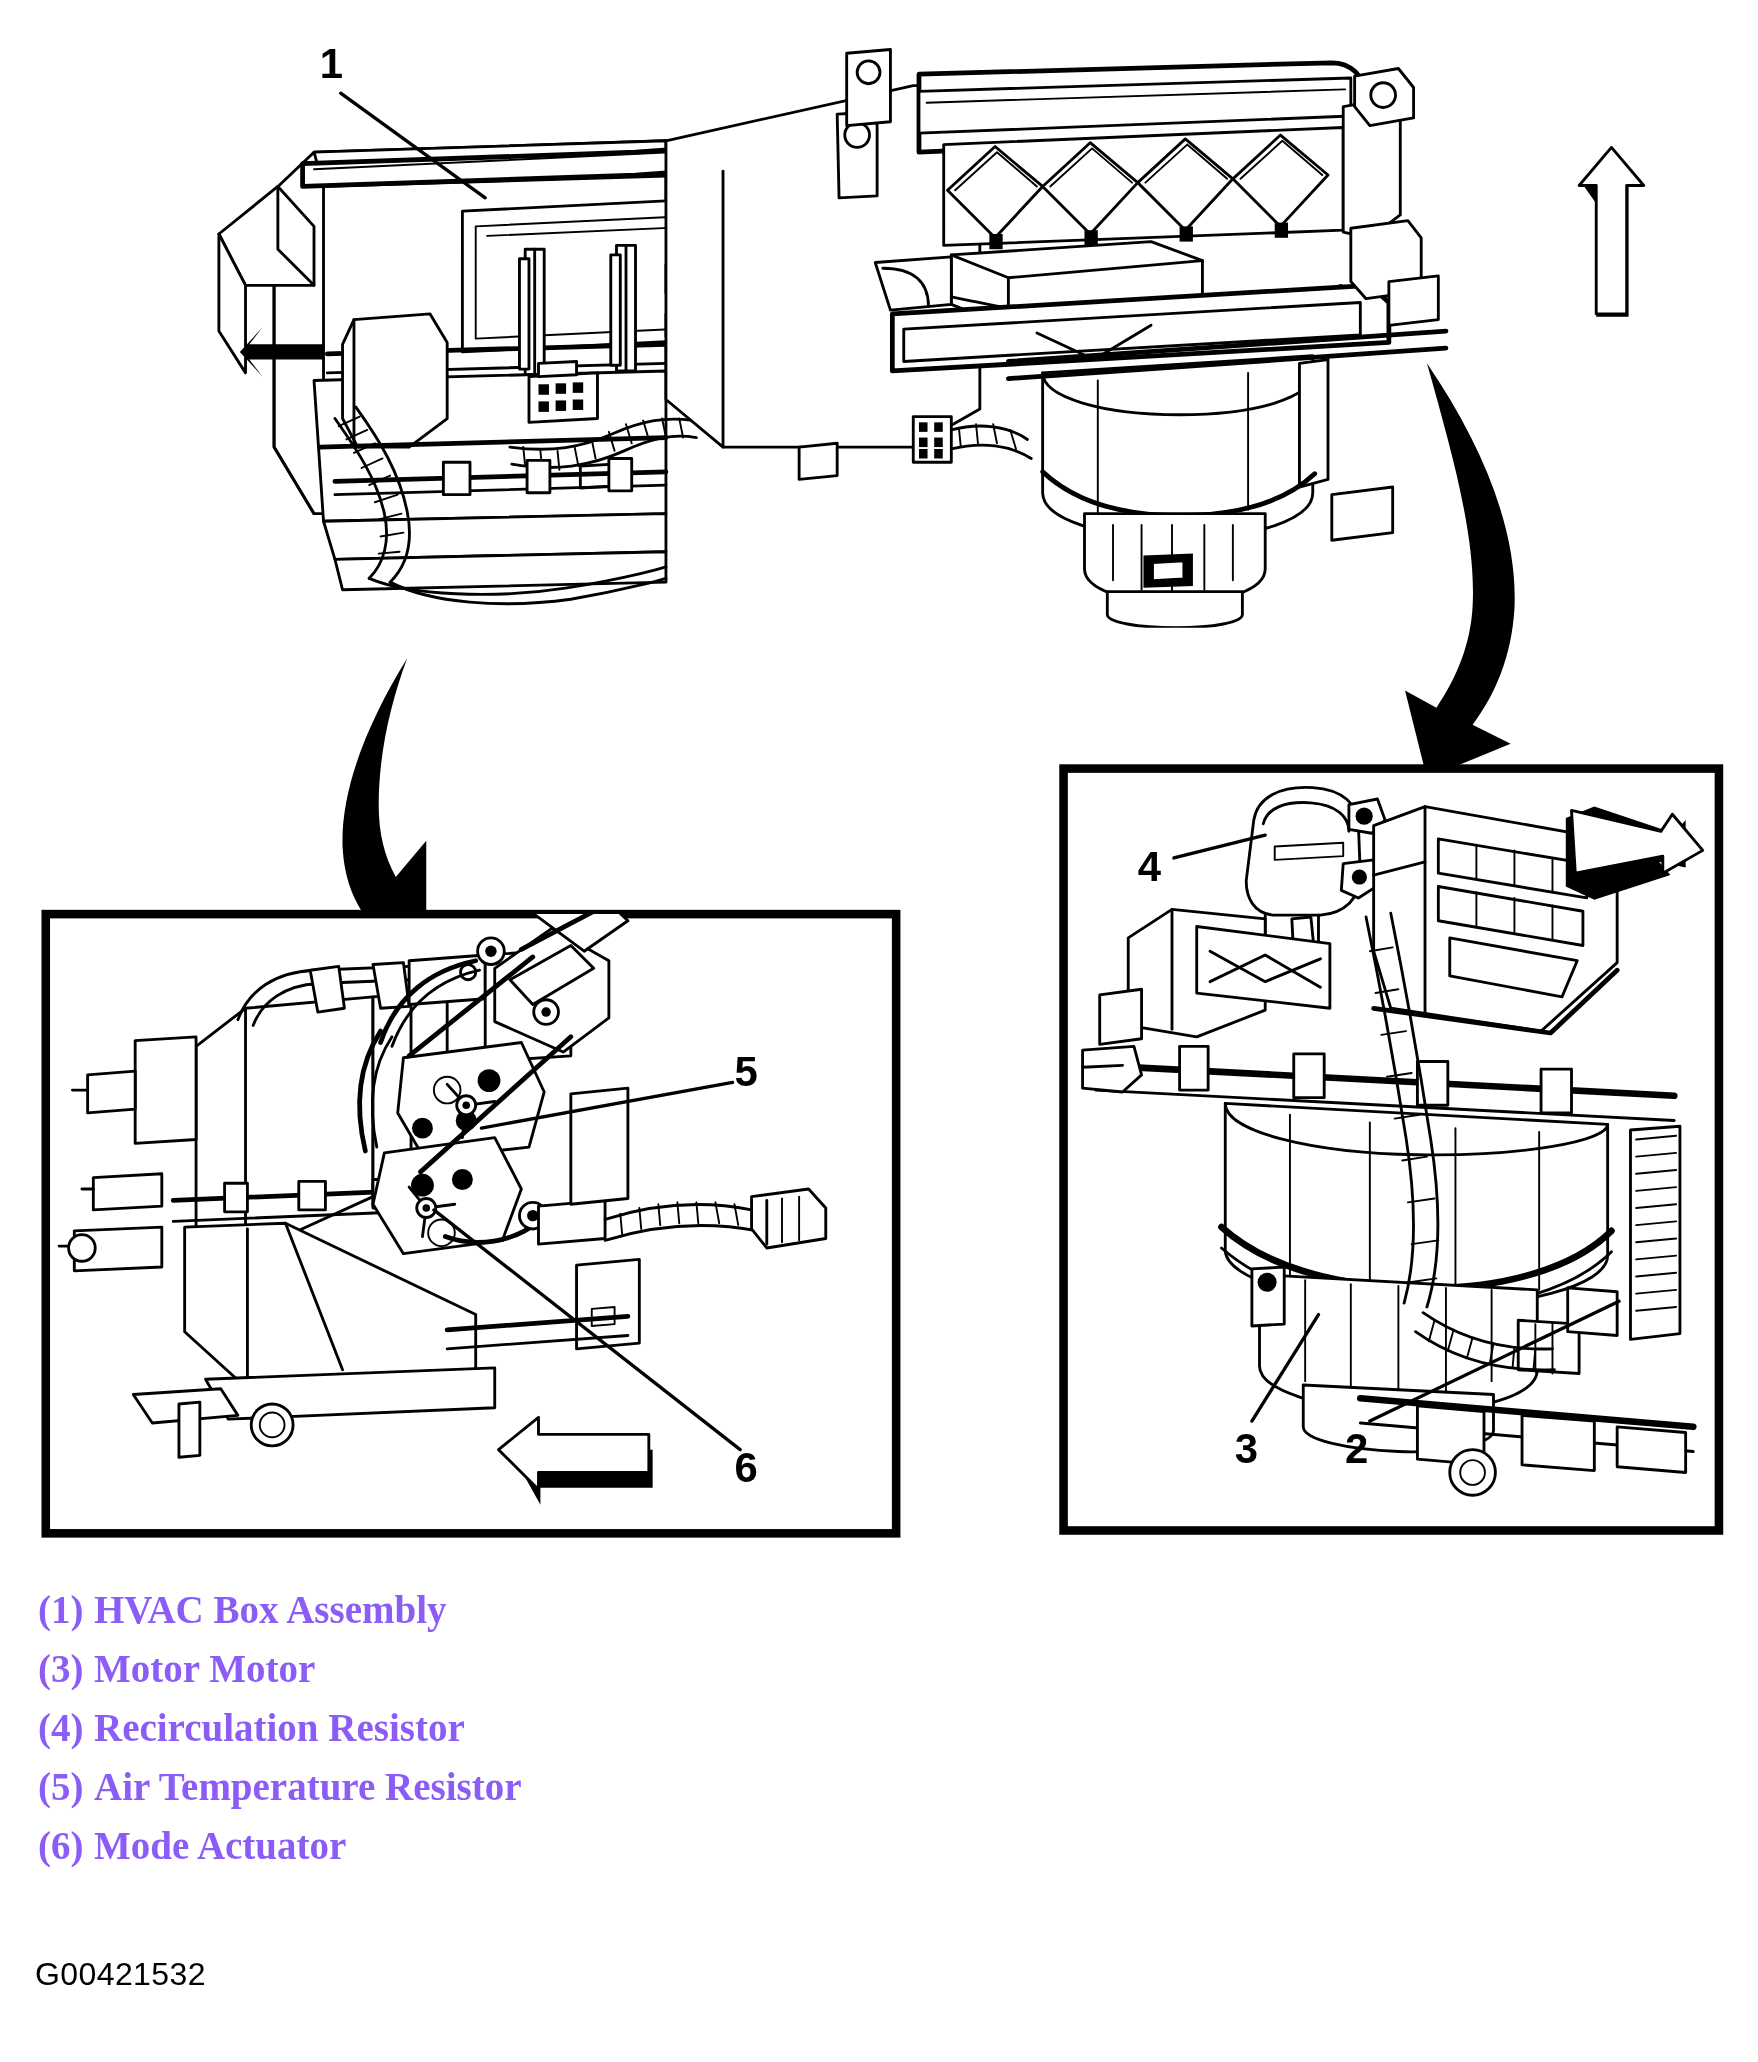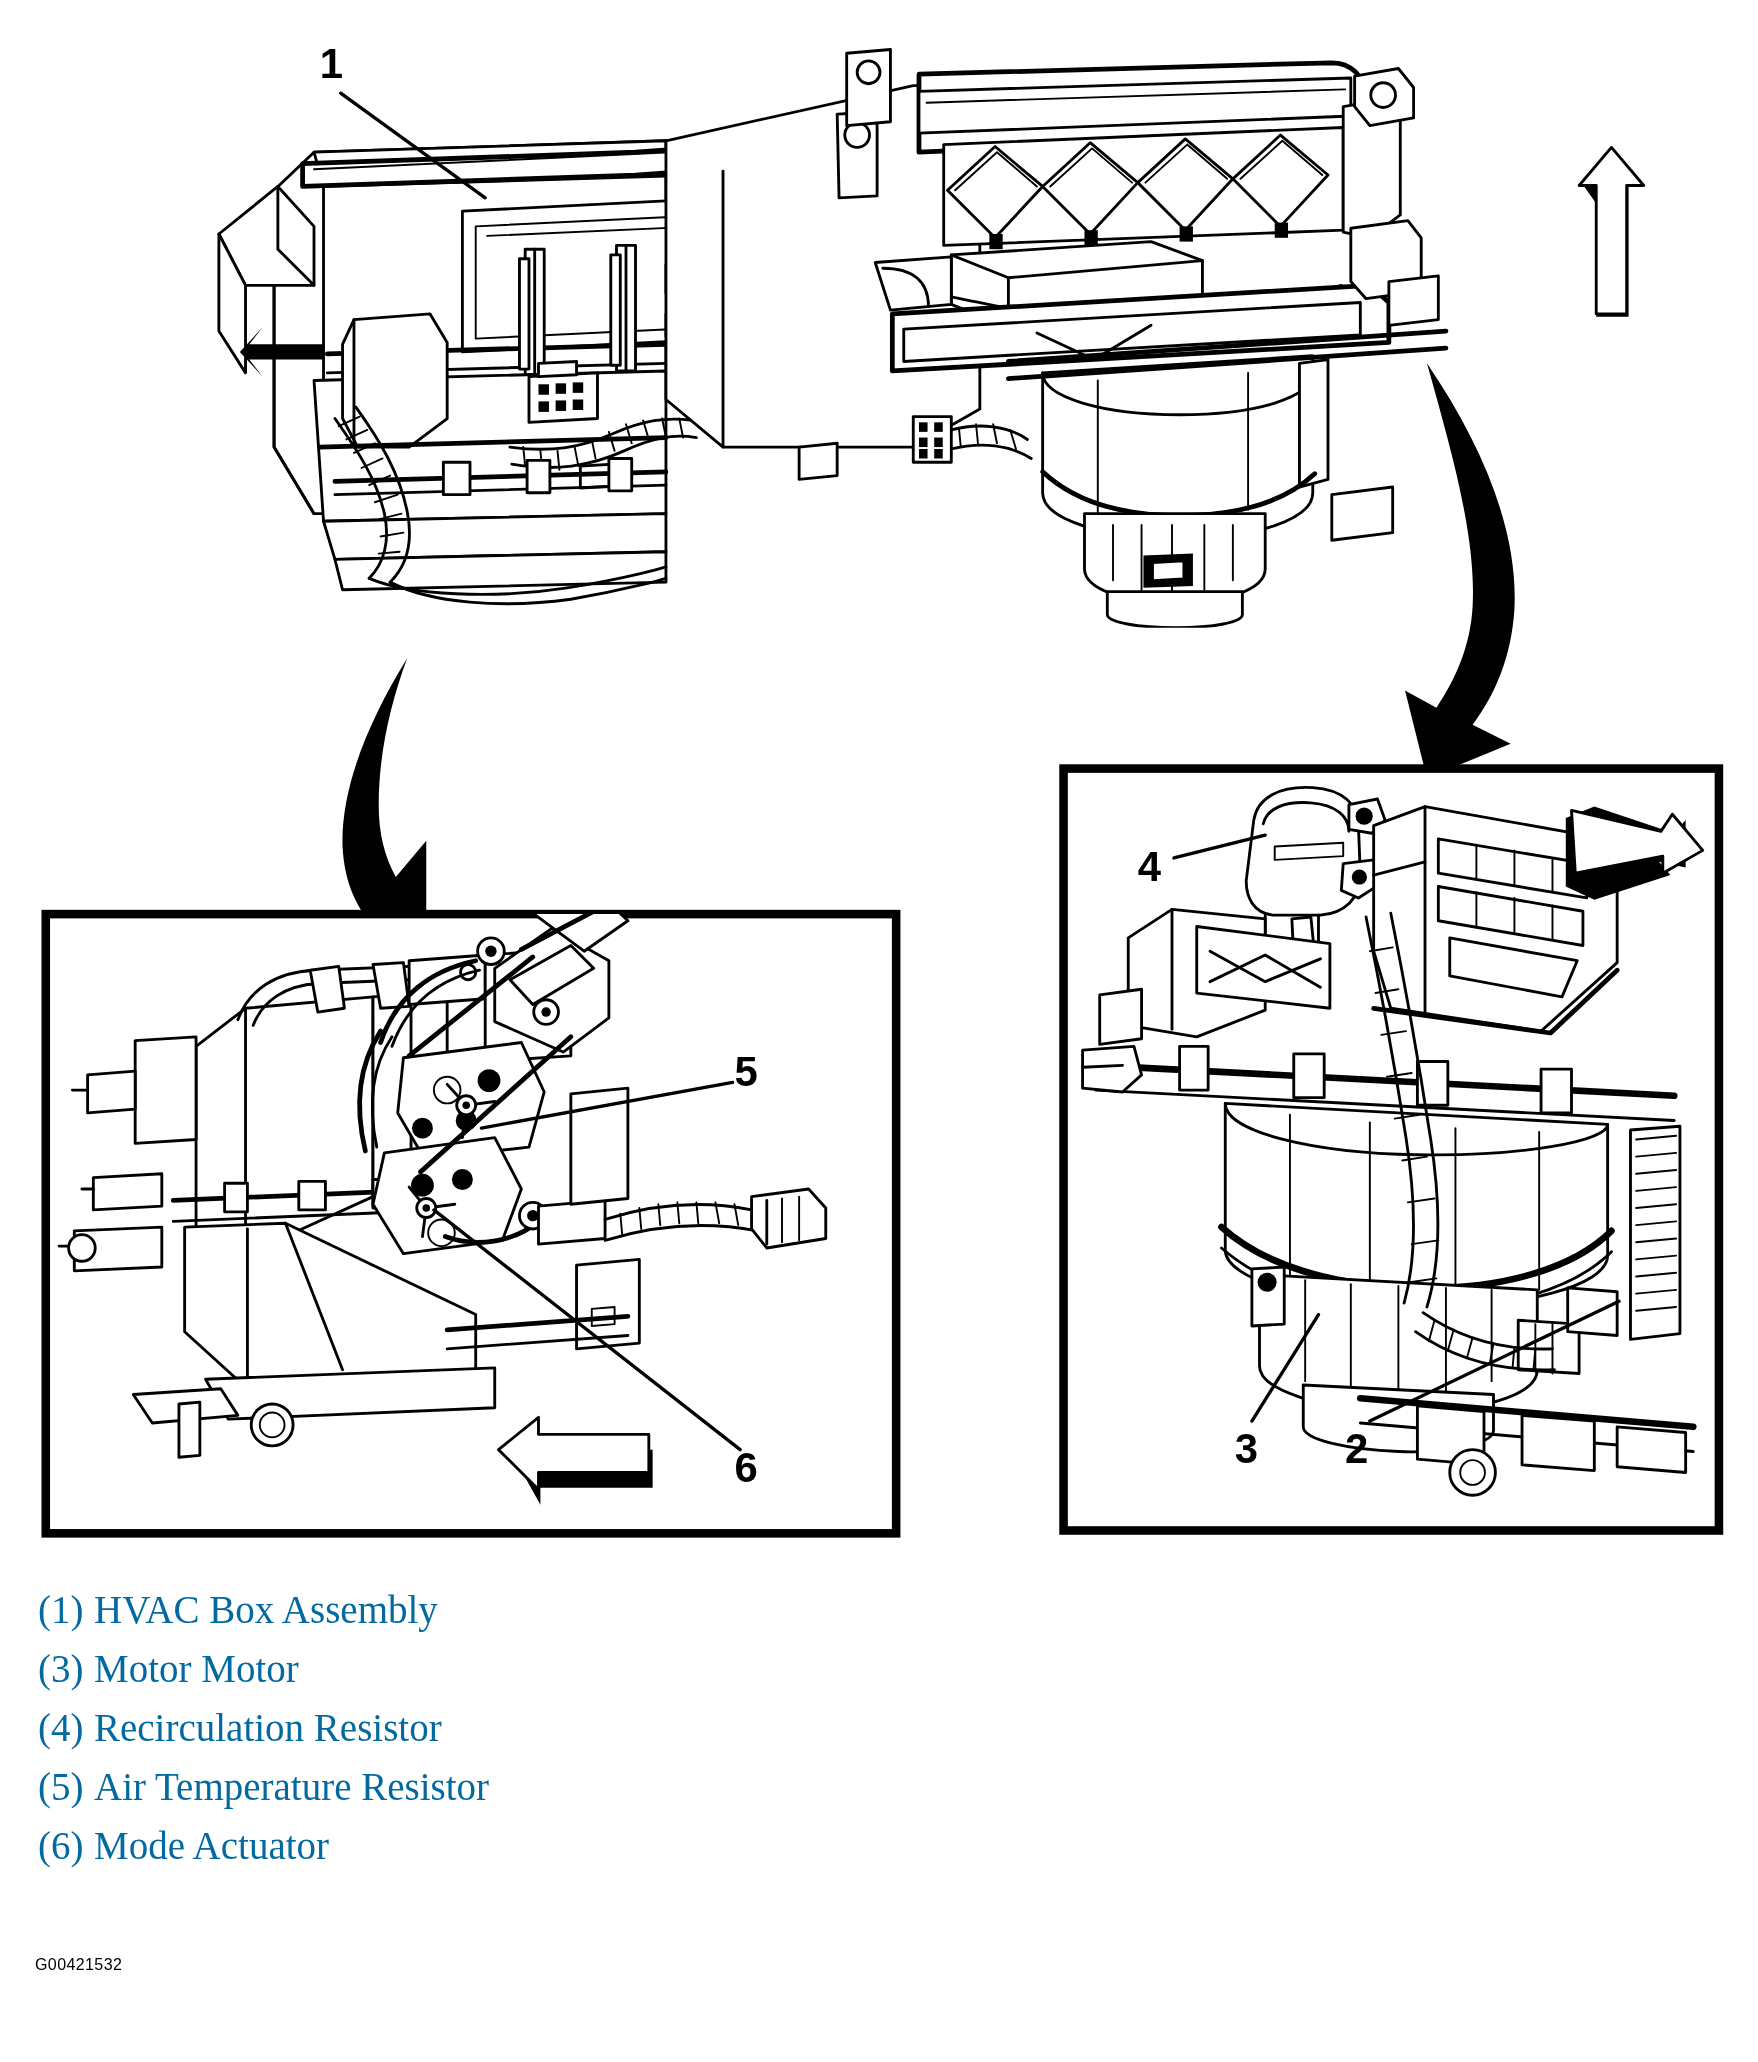--- a/index.html
+++ b/index.html
@@ -27,31 +27,32 @@
   .legend {
     position: absolute;
     left: 38px;
     top: 1590px;
     width: 1236px;
   }
   .legend-item {
     font-family: "Liberation Serif", serif;
     font-size: 39px;
     line-height: 1.0;
-    color: #0369a1;
+    color: #8b5cf6;
     margin-bottom: 20px;
     white-space: nowrap;
+    font-weight: bold;
   }
   .legend-num { margin-right: 10.5px; }
   .imgcode {
     position: absolute;
     left: 35px;
     top: 1956px;
     font-family: "Liberation Sans", sans-serif;
-    font-size: 16px;
+    font-size: 32px;
     letter-spacing: 0.4px;
     color: #000;
   }
 </style>
 </head>
 <body>
 
 <div id="page">
 
   <div id="figure">

